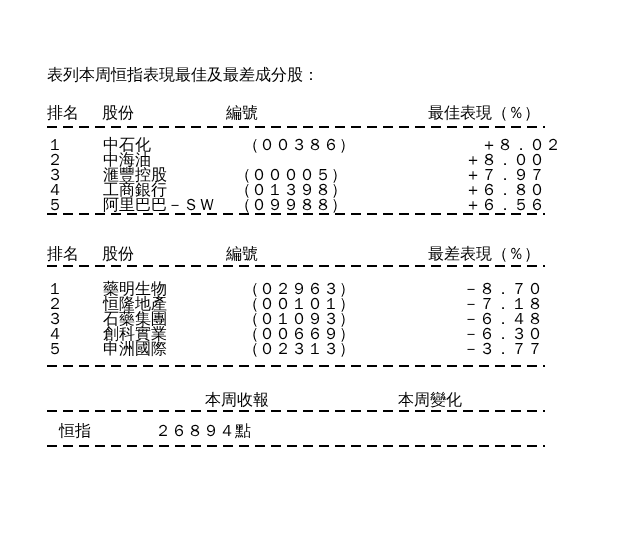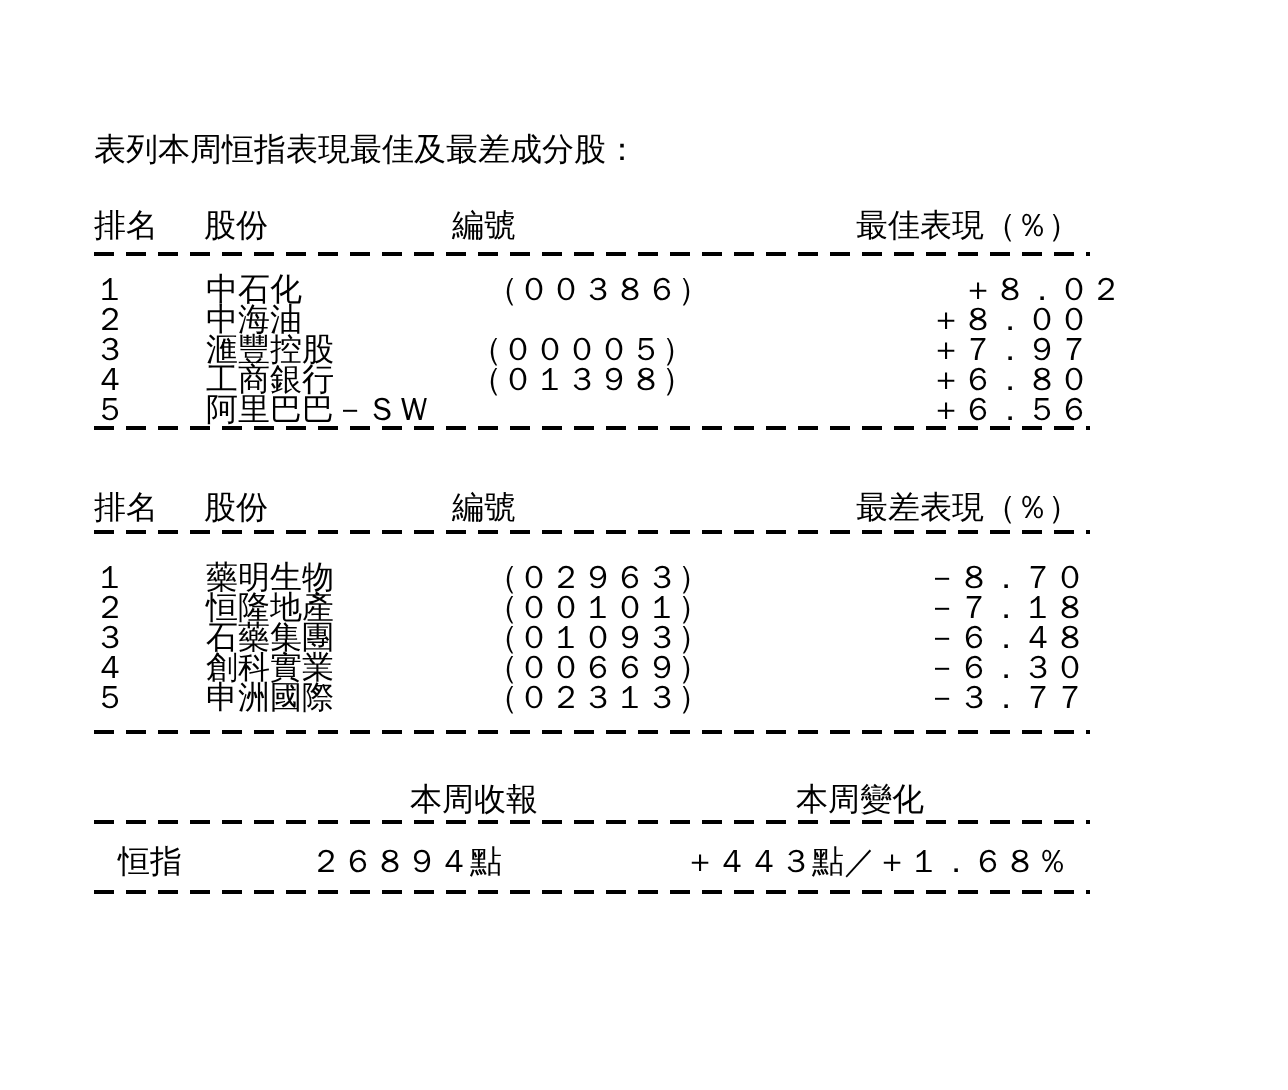--- a/index.html
+++ b/index.html
@@ -79,20 +79,21 @@
   </div>
   <div class="line" style="top:181px">
     <span class="c-rank">４</span>
     <span class="c-stock">工商銀行</span>
     <span class="c-code">（０１３９８）</span>
     <span class="c-perf">＋６．８０</span>
   </div>
   <div class="line" style="top:196px">
     <span class="c-rank">５</span>
     <span class="c-stock">阿里巴巴－ＳＷ</span>
+    <span class="c-code">（０９９８８）</span>
     <span class="c-perf">＋６．５６</span>
   </div>
   <div class="hr" style="top:213px"></div>
 
   <div class="line" style="top:245px">
     <span class="c-rank">排名</span>
     <span class="c-stock-h">股份</span>
     <span class="c-code-h">編號</span>
     <span class="c-perf-h">最差表現（％）</span>
   </div>
@@ -132,17 +133,16 @@
 
   <div class="line" style="top:391px">
     <span class="c-close-h">本周收報</span>
     <span class="c-change-h">本周變化</span>
   </div>
   <div class="hr" style="top:410px"></div>
 
   <div class="line" style="top:422px">
     <span class="c-index">恒指</span>
     <span class="c-close">２６８９４點</span>
-    <span class="c-change">＋４４３點／＋１．６８％</span>
   </div>
   <div class="hr" style="top:445px"></div>
 
 </div>
 
 </body></html>

